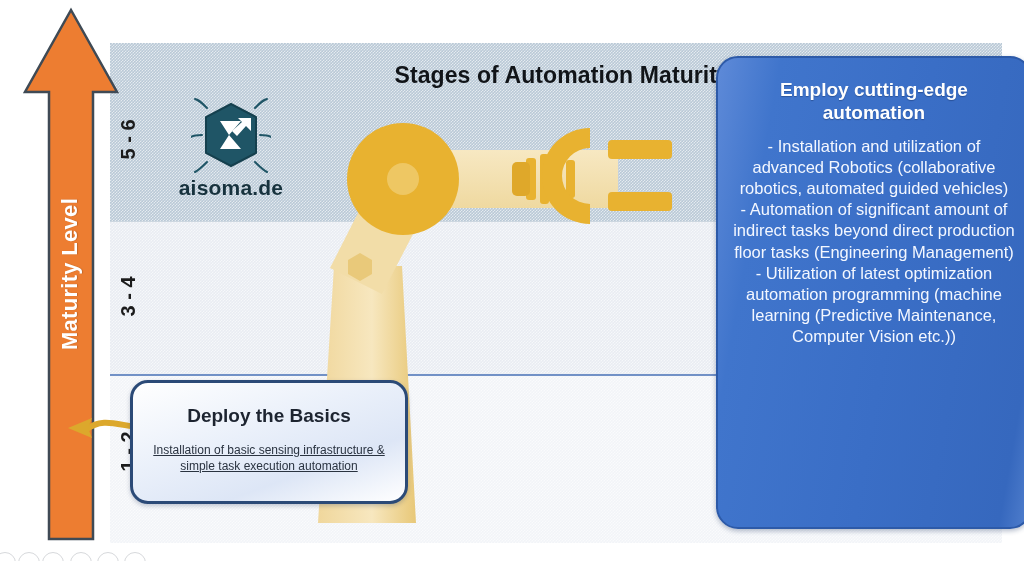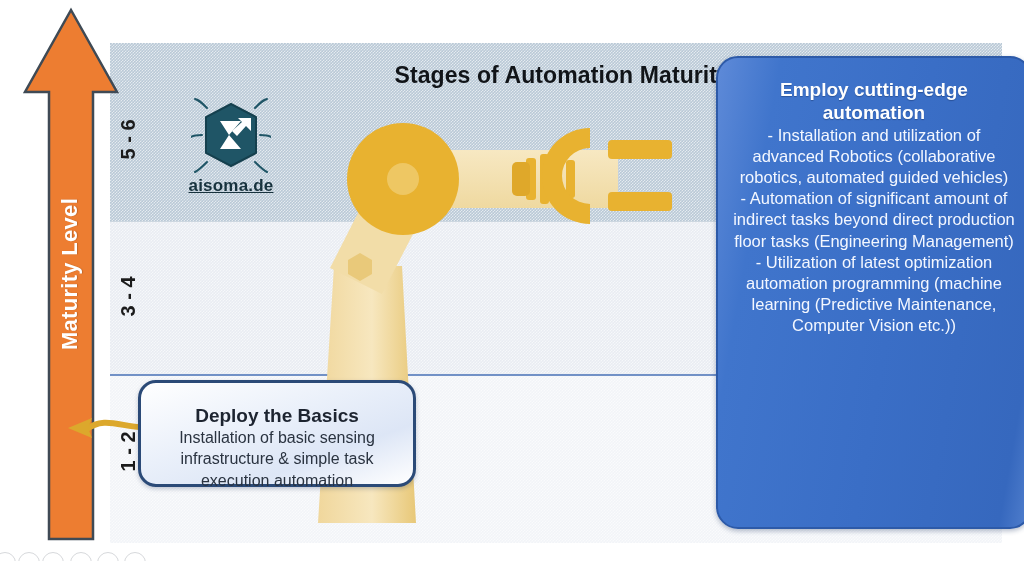--- a/index.html
+++ b/index.html
@@ -84,23 +84,22 @@
     font-size:23px;font-weight:bold;color:#111418;
     letter-spacing:.1px;
   }
 
   
   #logo-block{
     position:absolute;left:172px;top:96px;width:118px;text-align:center;
   }
   #logo-block svg{display:block;margin:0 auto;}
   #logo-wordmark{
-    margin-top:2px;font-size:17px;font-weight:bold;color:#17323d;
+    margin-top:2px;font-size:21px;font-weight:bold;color:#17323d;
     letter-spacing:.2px;
-    text-decoration:underline;
   }
 
   
   #robot-arm{
     position:absolute;left:290px;top:118px;width:400px;height:420px;
   }
   #robot-arm svg{display:block;}
 
   
   .card{
@@ -108,30 +107,30 @@
     border-radius:18px;
     box-sizing:border-box;
     text-align:center;
     padding:10px 14px;
   }
   .card-title{font-weight:bold;}
   .card-body{white-space:pre-line;}
 
   
   #card-basics{
-    left:138px;top:380px;width:278px;height:107px;
+    left:130px;top:380px;width:278px;height:124px;
     border:3px solid #2b4a77;
     background:linear-gradient(160deg,#ffffff 0%,#eaf0fa 42%,#dde6f6 70%,#ffffff 100%);
     box-shadow:0 2px 4px rgba(30,50,90,.25);
   }
   #card-basics .card-title{
     font-size:19px;color:#1d2430;margin-top:12px;
   }
   #card-basics .card-body{
-    font-size:16px;color:#2a3340;line-height:1.33;margin-top:0;
+    font-size:12px;color:#2a3340;line-height:1.33;margin-top:16px;text-decoration:underline;
   }
 
   
   #card-traditional{
     left:434px;top:230px;width:270px;height:300px;
     border:3px solid #1d3b6b;
     background:linear-gradient(170deg,#d8e4f7 0%,#c6d7f1 45%,#b9cdec 100%);
     box-shadow:0 2px 4px rgba(25,45,85,.3);
   }
   #card-traditional .card-title{
@@ -149,21 +148,21 @@
     background:
       linear-gradient(180deg,#5b88d6 0%,#3f72ca 12%,#3a6ec7 55%,#3566bd 88%,#42.5%,#3f72ca 100%);
     background:linear-gradient(100deg,#5e8ad8 0%,#4075cc 16%,#3a6ec6 55%,#3668be 92%,#5280ce 100%);
     box-shadow:0 2px 5px rgba(20,45,90,.32);
   }
   #card-cutting .card-title{
     font-size:19px;color:#ffffff;margin-top:10px;line-height:1.22;
     text-shadow:0 1px 1px rgba(10,30,70,.35);
   }
   #card-cutting .card-body{
-    font-size:16.5px;color:#f3f7ff;line-height:1.275;margin-top:1px;
+    font-size:16.5px;color:#f3f7ff;line-height:1.275;margin-top:12px;
   }
 
   
   #bottom-dots{
     position:absolute;left:0;top:552px;width:300px;height:18px;
   }
   #bottom-dots span{
     position:absolute;top:0;width:22px;height:22px;
     border:1px solid #d7d9dc;border-radius:50%;
     box-sizing:border-box;

